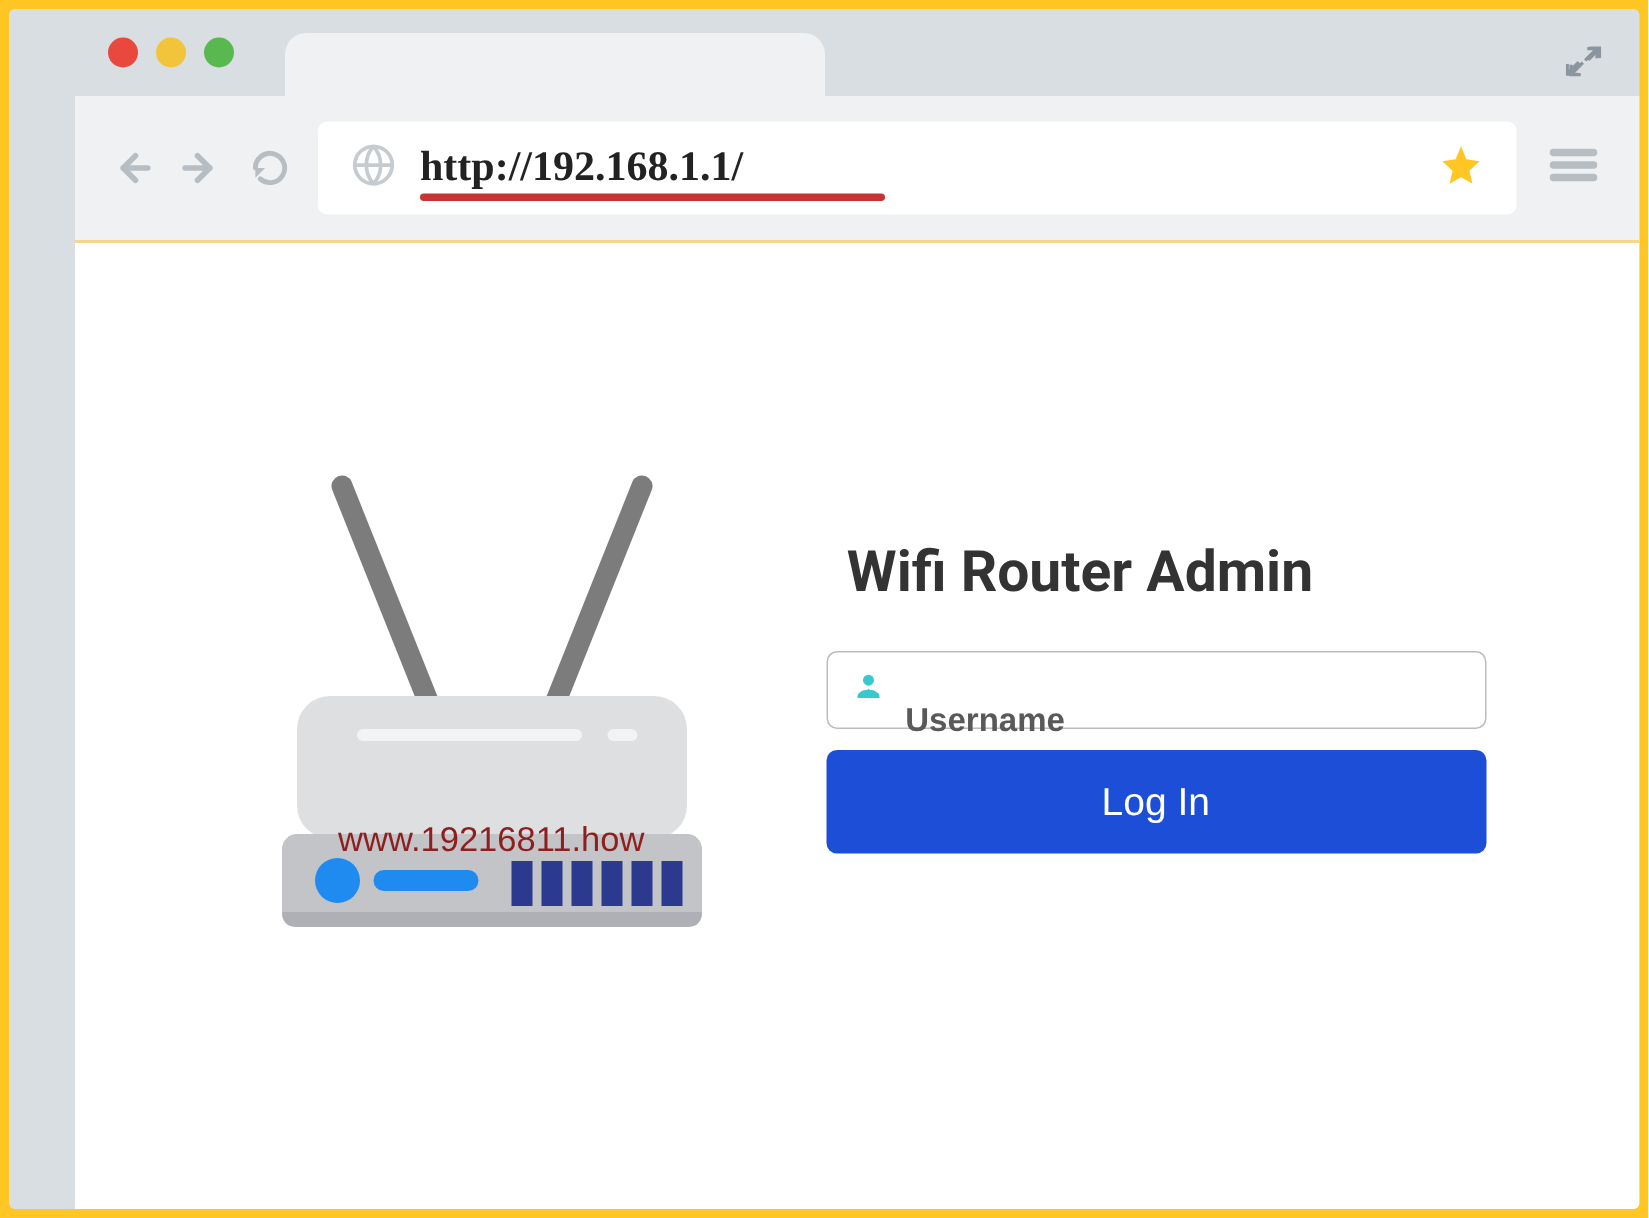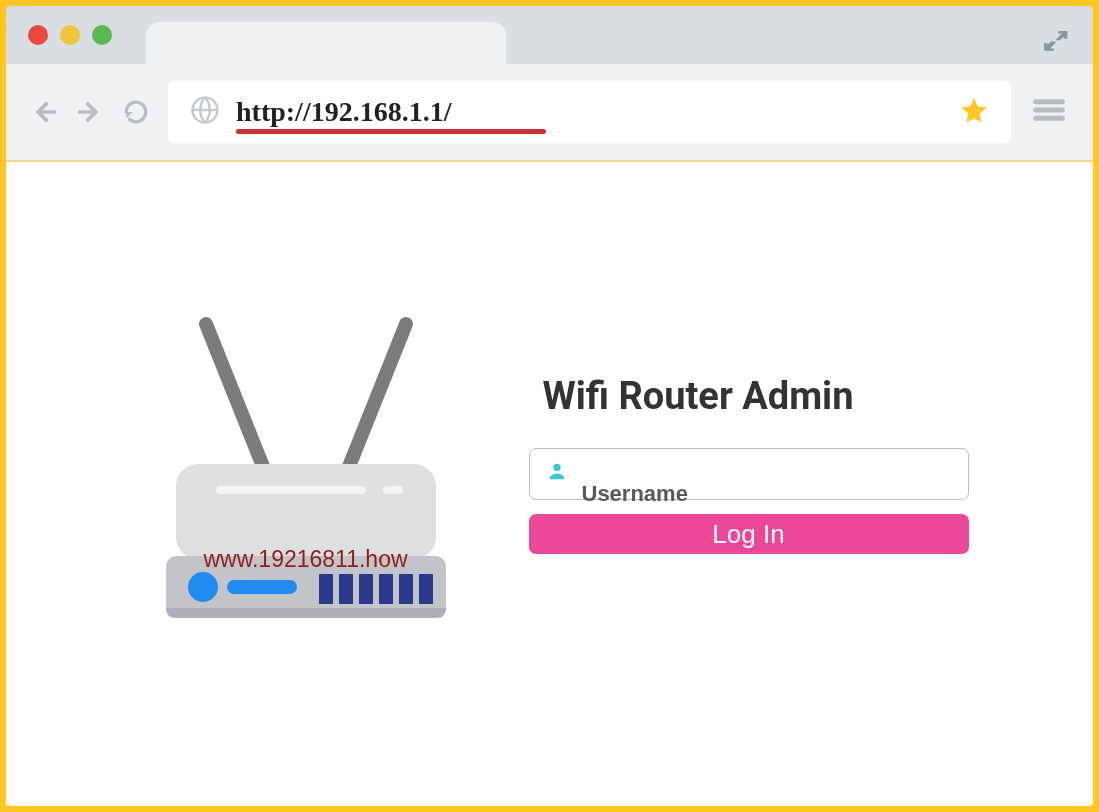--- a/index.html
+++ b/index.html
@@ -17,20 +17,21 @@
     padding: 6px;
   }
   .browser-window {
     width: 100%;
     height: 100%;
     background: #d9dee2;
     border-radius: 4px;
     overflow: hidden;
     display: flex;
     flex-direction: column;
+    padding-left: 44px;
   }
   .tab-strip {
     height: 58px;
     display: flex;
     align-items: center;
     padding-left: 22px;
     position: relative;
   }
   .traffic-lights {
     display: flex;
@@ -168,22 +169,22 @@
     background: transparent;
     flex: 1;
     margin-top: 40px;
   }
   .input-field input::placeholder {
     color: #595959;
     font-weight: 600;
   }
   .login-btn {
     width: 100%;
-    height: 40px;
-    background: #ec4899;
+    height: 69px;
+    background: #1d4ed8;
     border: none;
     border-radius: 7px;
     color: #fff;
     font-size: 26px;
     font-weight: 400;
     cursor: pointer;
   }
   .icon-user { color: #3ac8cf; }
   .icon-key { color: #3ac8cf; }
 </style>

